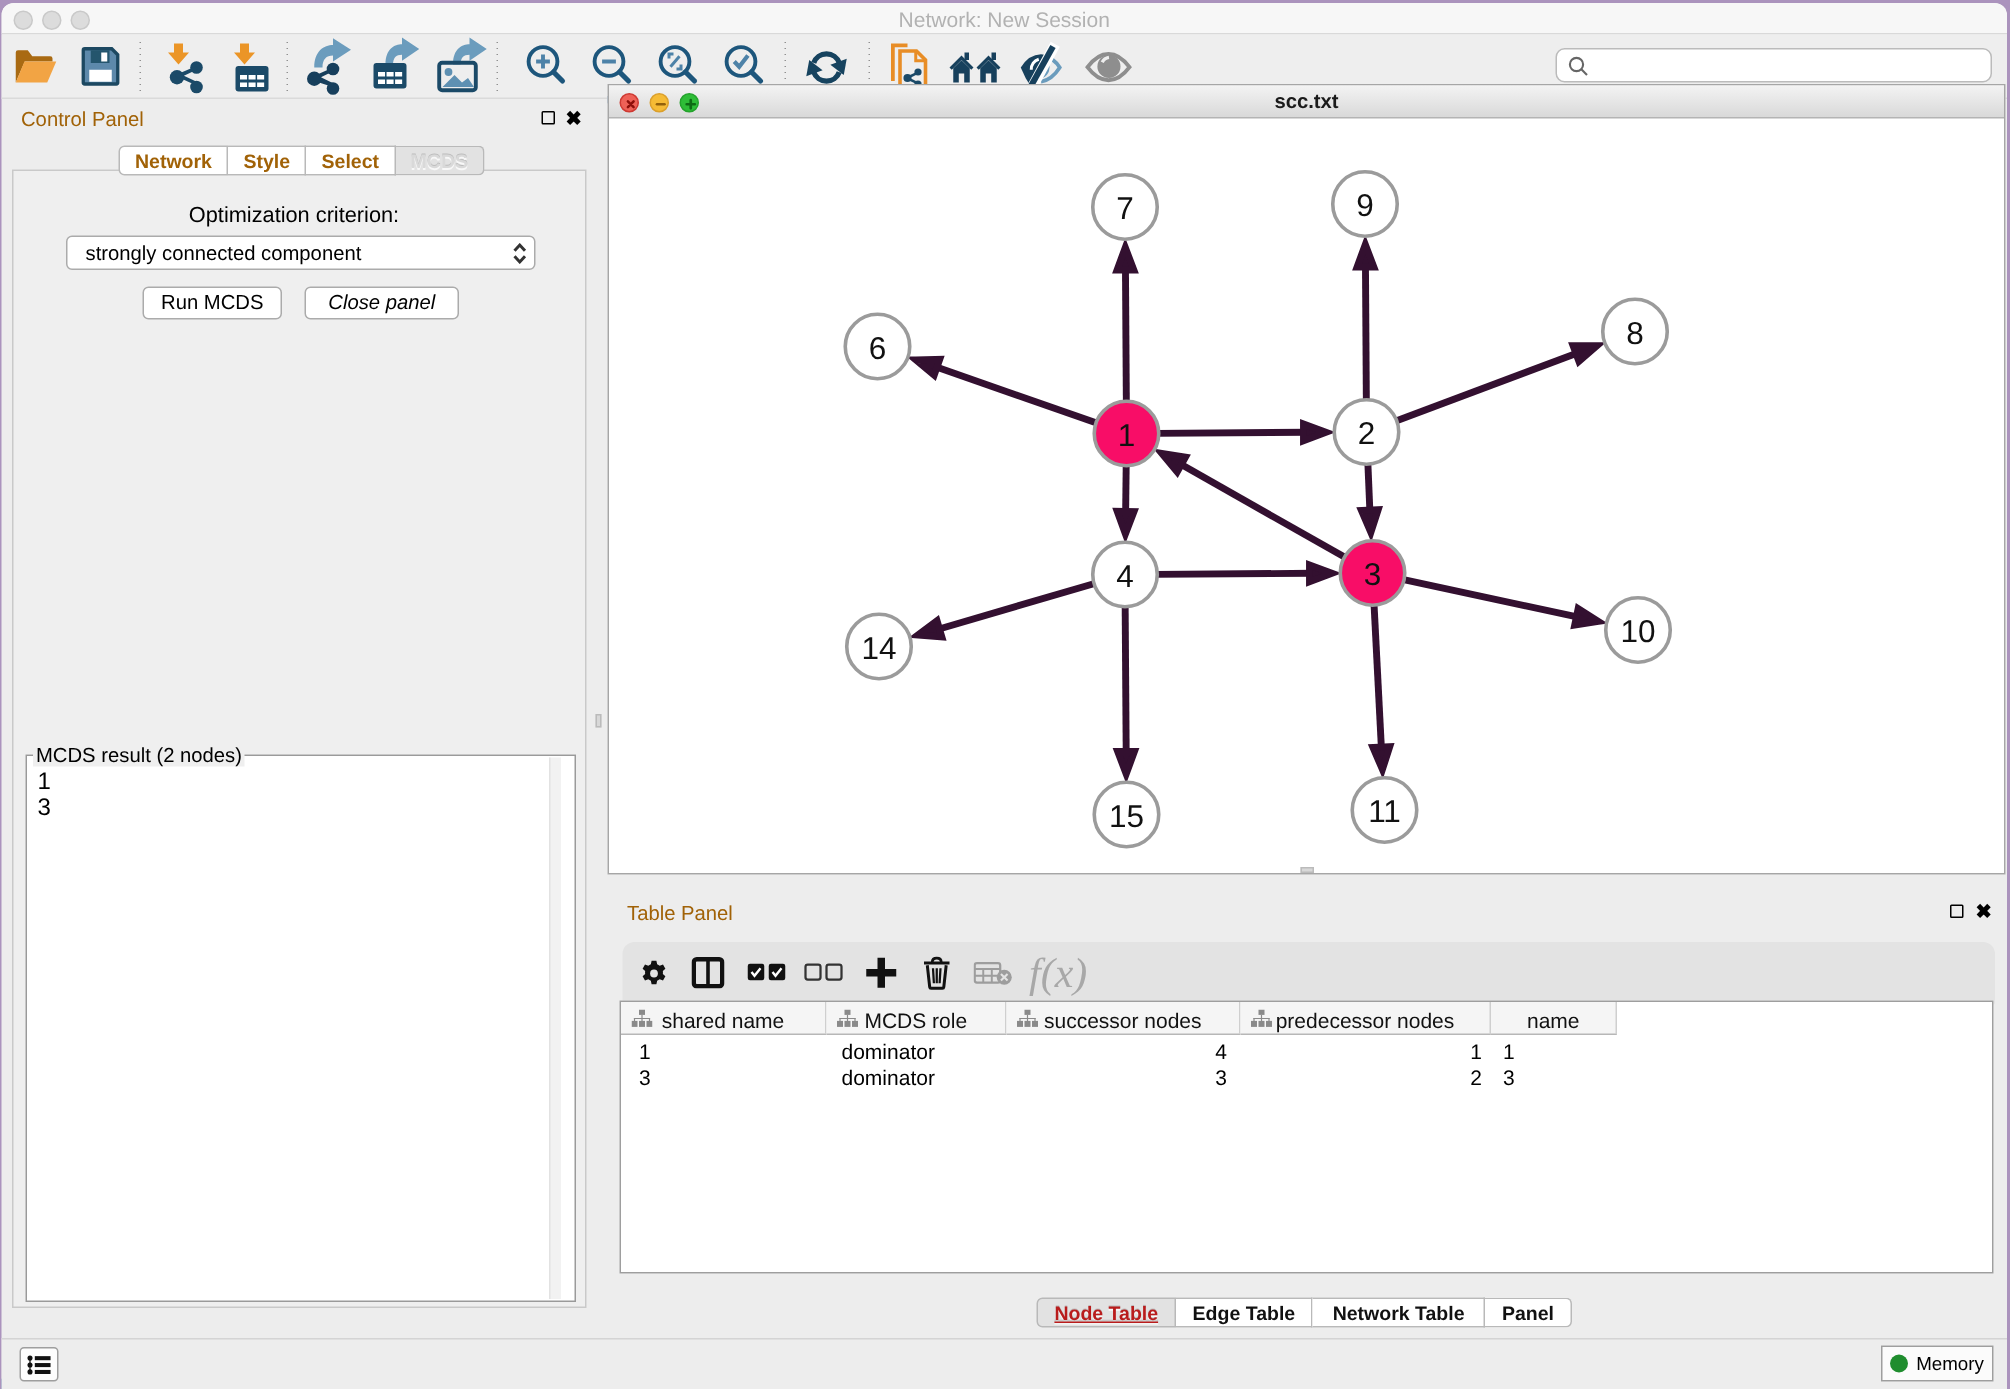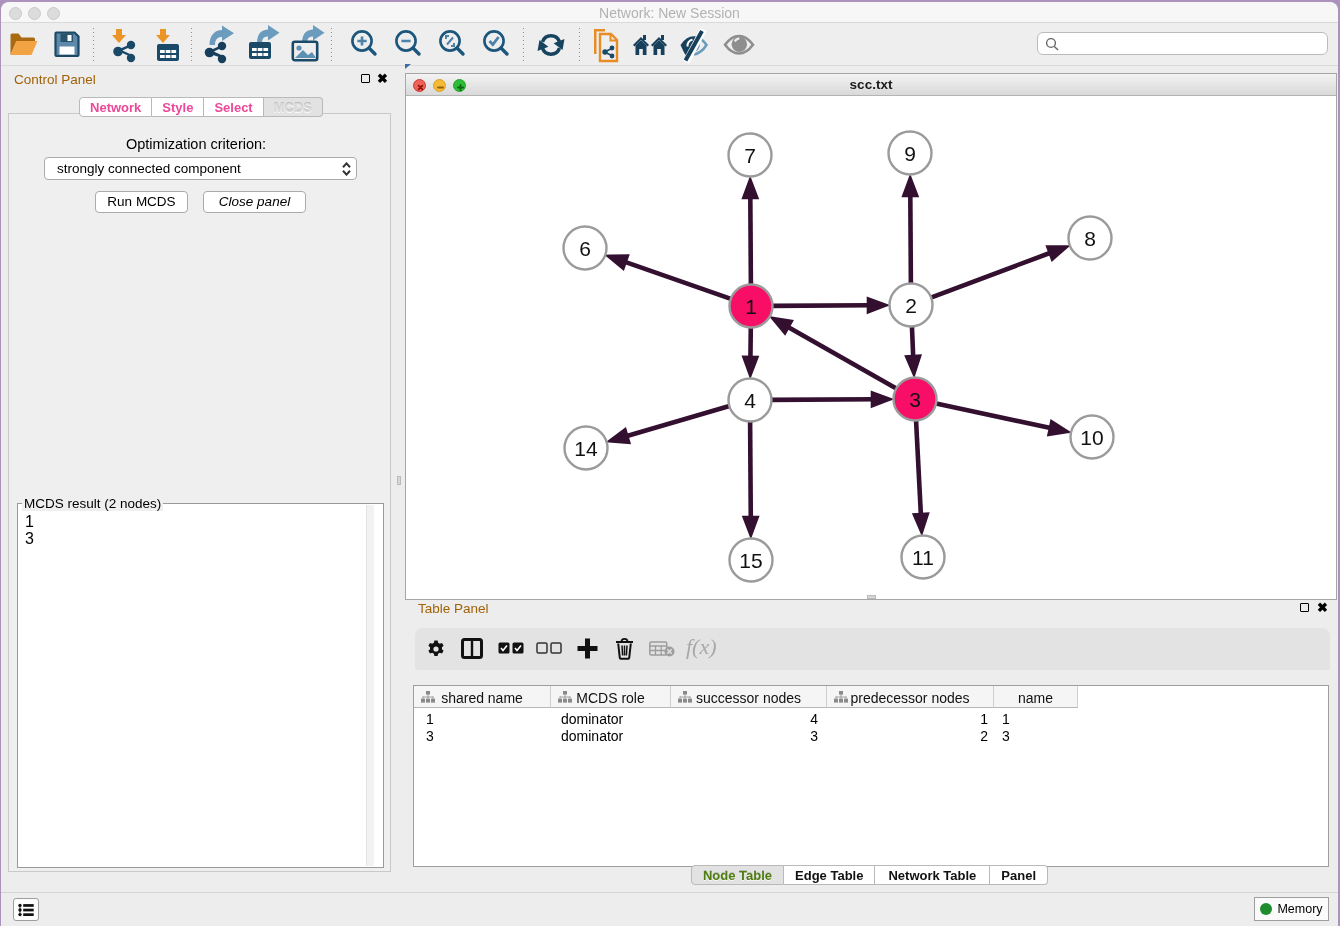--- a/index.html
+++ b/index.html
@@ -14,42 +14,42 @@
 .ticon { position:absolute; top:0; height:43px; }
 .searchbox { position:absolute; right:10px; top:9px; width:291px; height:23px; background:#fff; border:1px solid #bbb; border-radius:6px; }
 
 
 .cp { position:absolute; left:-1px; top:64px; width:392px; bottom:33px; }
 .panel-head { font-size:13.5px; color:#a16207; }
 .float-ic { display:inline-block; width:9px; height:9px; border:1.5px solid #000; border-radius:1px; }
 .close-ic { font-size:13px; color:#000; font-weight:bold; line-height:13px; }
 .cp-body { position:absolute; left:8px; right:1px; top:47px; bottom:21px; background:#efefef; border:1px solid #c9c9c9; }
 .tabs { position:absolute; top:31px; left:5px; width:100%; text-align:center; z-index:5; font-size:0; }
-.tab { display:inline-block; vertical-align:top; height:20px; line-height:19px; background:#fff; border:1px solid #b9b9b9; border-left:none; font-size:13px; font-weight:bold; color:#ec4899; padding:0 10px; }
+.tab { display:inline-block; vertical-align:top; height:20px; line-height:19px; background:#fff; border:1px solid #b9b9b9; border-left:none; font-size:13px; font-weight:bold; color:#a16207; padding:0 10px; }
 .tab.first { border-left:1px solid #b9b9b9; border-radius:4px 0 0 4px; }
 .tab.last { border-radius:0 4px 4px 0; }
 .tab.sel { background:#e2e2e2; color:#d9d9d9; text-shadow:0 1px 0 #f8f8f8, 0 -1px 0 #bdbdbd; }
 .opt-label { position:absolute; top:70px; left:0; width:100%; text-align:center; font-size:14.5px; color:#000; }
 .sel-box { position:absolute; top:91px; left:44px; width:313px; height:23px; background:#fff; border:1px solid #ababab; border-radius:4px; font-size:13.5px; color:#000; line-height:21px; padding-left:12px; }
 .btn { position:absolute; top:125px; height:22px; background:#fff; border:1px solid #ababab; border-radius:4px; font-size:13.5px; color:#000; text-align:center; line-height:20px; }
 .groupbox { position:absolute; left:17px; right:8px; top:437px; height:365px; border:1px solid #9a9a9a; background:#fff; }
 .gb-label { position:absolute; top:-8px; left:4px; background:#efefef; font-size:13.5px; color:#000; padding:0 2px; }
 .gb-inner { position:absolute; inset:1px; background:#fff; font-size:16px; color:#000; padding:9px 0 0 6px; line-height:16.5px; }
 .gb-scroll { position:absolute; top:1px; bottom:1px; right:9px; width:8px; background:#f2f2f2; border-left:1px solid #e2e2e2; }
 
 
-.netwin { position:absolute; left:404px; top:71px; width:932px; height:527px; background:#fff; border:1px solid #a6a6a6; }
+.netwin { position:absolute; left:404px; top:54px; width:932px; height:527px; background:#fff; border:1px solid #a6a6a6; }
 .net-titlebar { position:absolute; left:0; right:0; top:0; height:22px; background:linear-gradient(#f3f3f3,#d9d9d9); border-bottom:1px solid #b4b4b4; }
 .mac { position:absolute; top:4.5px; width:13px; height:13px; border-radius:50%; }
 .net-title { position:absolute; left:0; right:0; top:3px; text-align:center; font-size:13.5px; font-weight:bold; color:#1a1a1a; }
 
 
 .tp { position:absolute; left:404px; top:593px; right:2px; bottom:33px; }
 .tp-toolbar { position:absolute; left:10px; right:6px; top:33px; height:42px; background:#e3e3e3; border-radius:8px 8px 2px 2px; }
-.tbl { position:absolute; left:8px; right:7px; top:90px; height:182px; background:#fff; border:1px solid #9e9e9e; }
+.tbl { position:absolute; left:8px; right:7px; top:72px; height:182px; background:#fff; border:1px solid #9e9e9e; }
 .th { position:absolute; top:0; height:22px; background:#f5f5f5; border-right:1px solid #cfcfcf; border-bottom:1px solid #b7b7b7; font-size:14px; color:#111; }
 .th .lbl { position:absolute; left:0; right:0; top:3.5px; text-align:center; }
 .td { position:absolute; font-size:14px; color:#000; height:17px; }
 .bot-tabs { position:absolute; left:-2px; right:0; top:270px; text-align:center; font-size:0; }
 .btab { display:inline-block; vertical-align:top; height:20px; line-height:19px; background:#fff; border:1px solid #b9b9b9; border-left:none; font-size:13px; font-weight:bold; color:#111; padding:0 11px; }
 
 
 .statusbar { position:absolute; left:0; right:0; bottom:0; height:34px; background:#ededed; border-top:1px solid #d4d4d4; }
 .sb-btn { position:absolute; left:12px; top:5px; width:26px; height:23px; background:#fdfdfd; border:1px solid #9e9e9e; border-radius:3px; }
 .mem-btn { position:absolute; right:9px; top:4px; width:75px; height:24px; background:#fbfbfb; border:1px solid #9e9e9e; font-size:12.5px; color:#000; line-height:22px; text-align:center; }
@@ -336,21 +336,21 @@
         <path d="M8 8.5 L8.6 18.5 M10.5 8.5 L10.5 18.5 M13 8.5 L12.4 18.5" stroke="#111" stroke-width="1.5"></path>
       </svg>
       <svg style="position:absolute;left:234px;top:13px;" width="26" height="16" viewBox="0 0 26 16">
         <g fill="#9d9d9d">
             <rect x="0.8" y="1" width="17" height="13" rx="1.5" fill="none" stroke="#9d9d9d" stroke-width="1.5"></rect>
             <path d="M0.8 5 L17.8 5 M6.5 5 L6.5 14 M12.2 5 L12.2 14 M0.8 9.5 L17.8 9.5" stroke="#9d9d9d" stroke-width="1.3"></path>
             <circle cx="20.5" cy="10.5" r="5"></circle>
             <path d="M18.3 8.3 L22.7 12.7 M22.7 8.3 L18.3 12.7" stroke="#e3e3e3" stroke-width="1.4"></path>
           </g>
       </svg>
-      <div style="position:absolute;left:271px;top:6px;font-family:'Liberation Serif',serif;font-style:italic;font-size:22px;color:#a8a8a8;">f(x)</div>
+      <div style="position:absolute;left:271px;top:6px;font-family:'Liberation Serif',serif;font-style:italic;font-size:28px;color:#a8a8a8;">f(x)</div>
     </div>
     <div class="tbl">
       <div class="th" style="left:0;width:137px;">
           <span class="lbl">shared name</span>
         </div>
       <div class="th" style="left:137px;width:120px;">
           <span class="lbl">MCDS role</span>
         </div>
       <div class="th" style="left:257px;width:156px;">
           <span class="lbl">successor nodes</span>
@@ -410,21 +410,21 @@
       <div class="td" style="left:257px;width:147px;top:24.5px;text-align:right;">4</div>
       <div class="td" style="left:413px;width:161px;top:24.5px;text-align:right;">1</div>
       <div class="td" style="left:588px;top:24.5px;">1</div>
       <div class="td" style="left:12px;top:41.5px;">3</div>
       <div class="td" style="left:147px;top:41.5px;">dominator</div>
       <div class="td" style="left:257px;width:147px;top:41.5px;text-align:right;">3</div>
       <div class="td" style="left:413px;width:161px;top:41.5px;text-align:right;">2</div>
       <div class="td" style="left:588px;top:41.5px;">3</div>
     </div>
     <div class="bot-tabs">
-      <span class="btab" style="border-left:1px solid #b9b9b9;border-radius:4px 0 0 4px;background:#e2e2e2;color:#4d7c0f;text-shadow:0 1px 0 #f8f8f8, 0 -1px 0 #bdbdbd;">Node Table</span><span class="btab">Edge Table</span><span class="btab" style="padding:0 13px;">Network Table</span><span class="btab" style="border-radius:0 4px 4px 0;">Panel</span>
+      <span class="btab" style="border-left:1px solid #b9b9b9;border-radius:4px 0 0 4px;background:#e2e2e2;color:#b91c1c;text-shadow:0 1px 0 #f8f8f8, 0 -1px 0 #bdbdbd;text-decoration:underline;">Node Table</span><span class="btab">Edge Table</span><span class="btab" style="padding:0 13px;">Network Table</span><span class="btab" style="border-radius:0 4px 4px 0;">Panel</span>
     </div>
   </div>
 
   <div style="position:absolute;left:396px;top:474px;width:4px;height:9px;background:#d8d8d8;border:1px solid #bbb;"></div>
   <div style="position:absolute;left:0;bottom:0;width:0;height:0;border-left:7px solid #3a6ea5;border-top:7px solid transparent;"></div>
   <div class="statusbar">
     <div class="sb-btn">
       <svg width="16" height="14" viewBox="0 0 16 14" style="margin:4px 0 0 4px;">
           <g fill="#111">
             <circle cx="2" cy="2.4" r="1.7"></circle>

